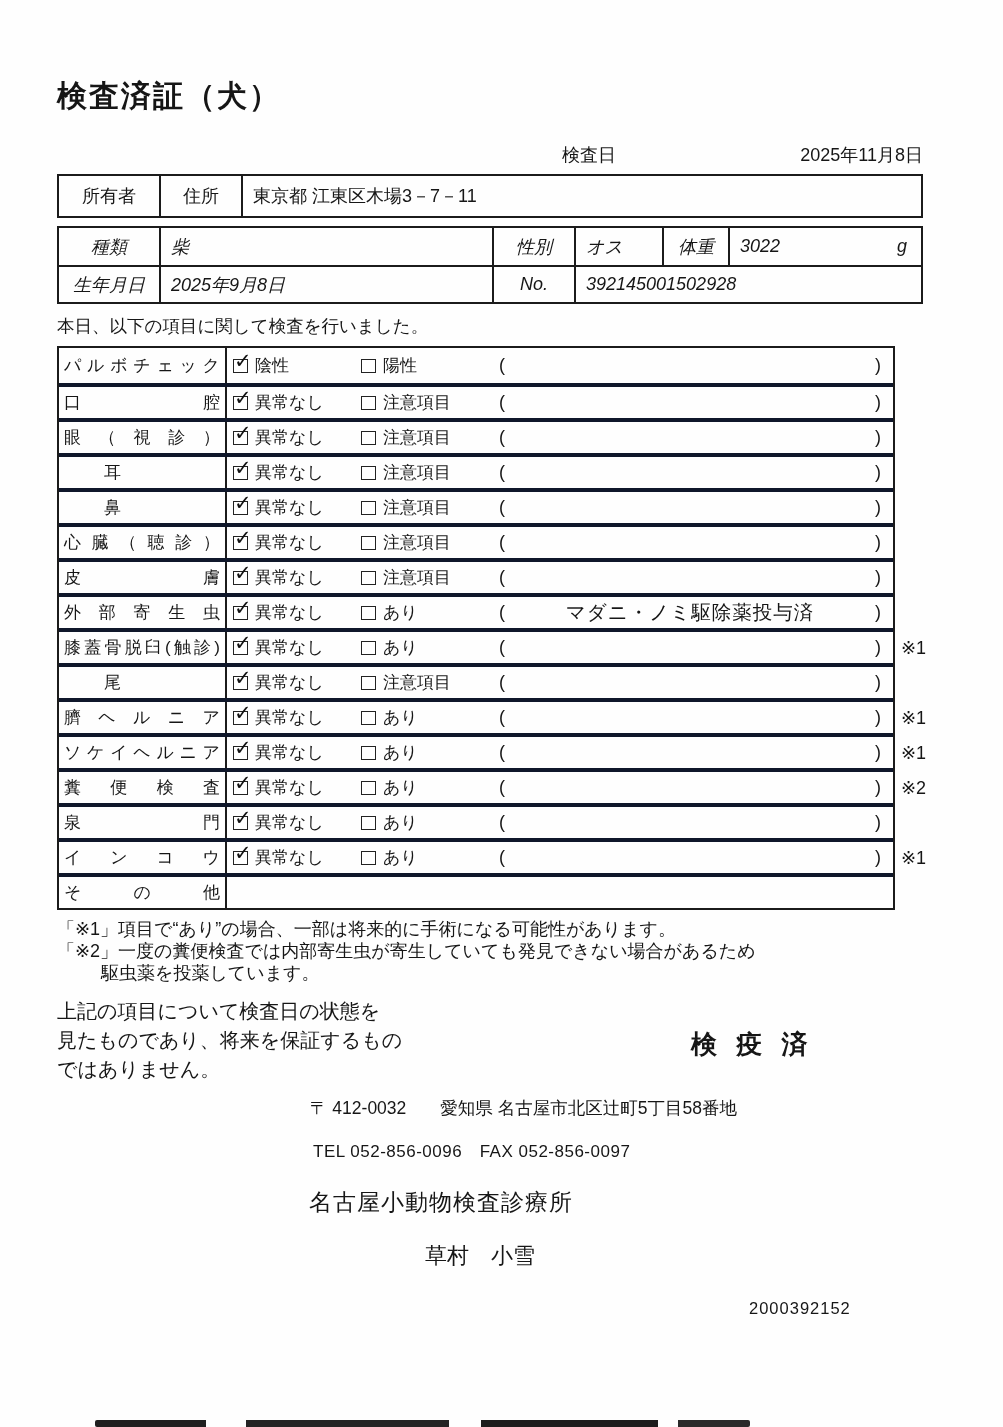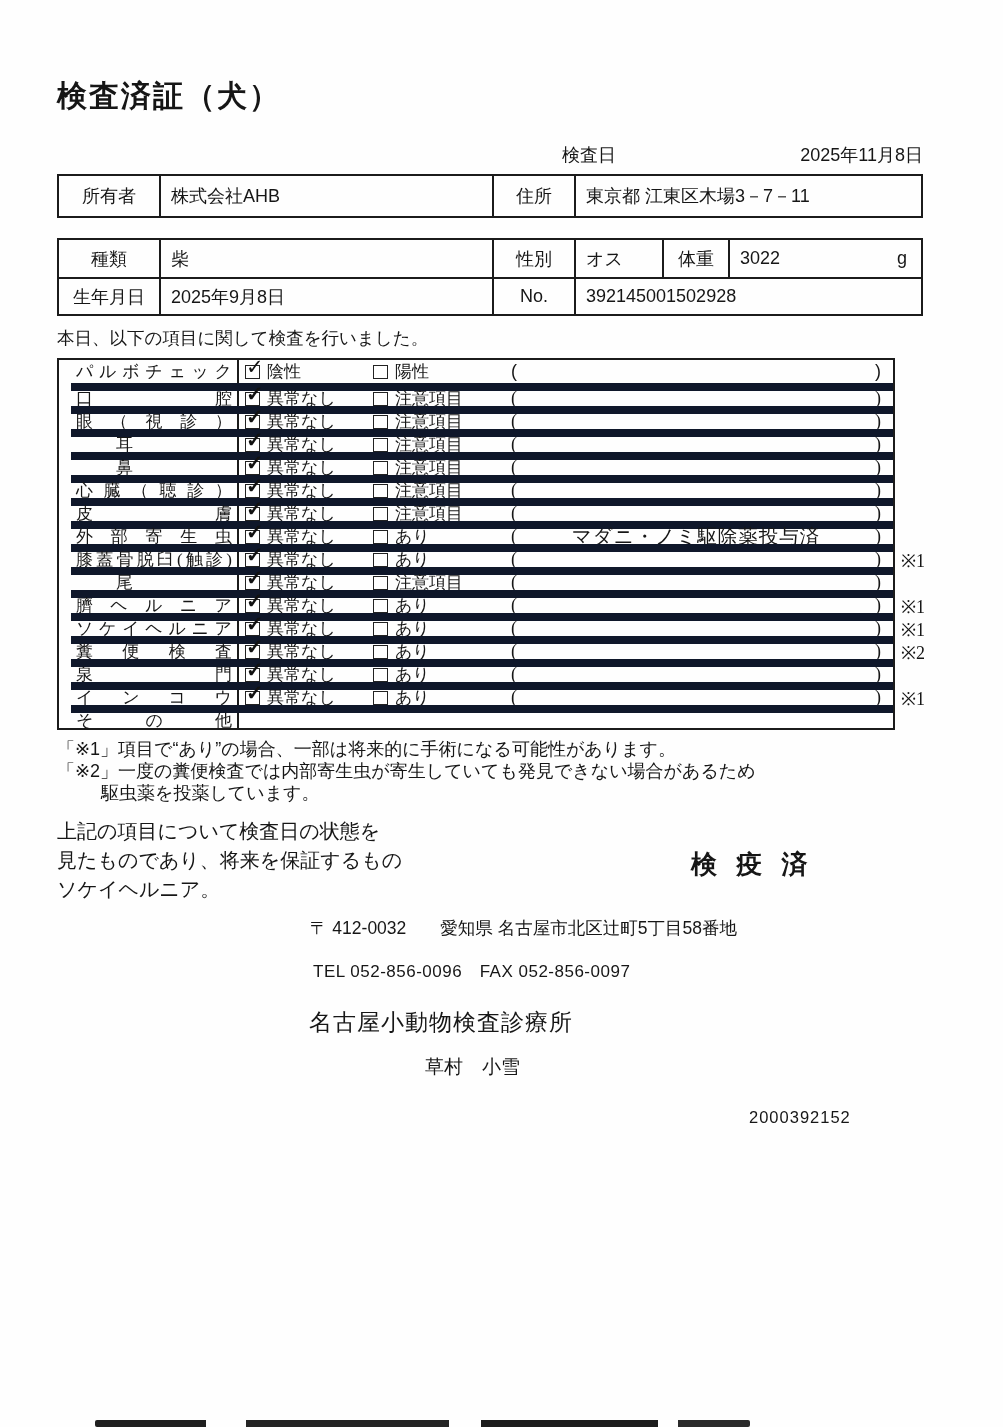--- a/index.html
+++ b/index.html
@@ -12,39 +12,39 @@
   .inner { position:absolute; left:57px; top:0; width:866px; }
 
   .title { margin-top:76px; font-size:30px; font-weight:600; text-align:left; letter-spacing:2px; }
 
   .date-row { margin-top:26px; height:22px; position:relative; font-size:18px; }
   .date-label { position:absolute; left:505px; }
   .date-value { position:absolute; right:0; }
 
   .tbl, .tbl-group { border:2px solid #1b1b1b; }
   .tbl { display:flex; height:44px; margin-top:9px; }
-  .tbl-group { margin-top:20px; }
+  .tbl-group { margin-top:8px;font-style:italic; }
   .trow { display:flex; height:37px; }
   .trow + .trow { border-top:2px solid #1b1b1b; }
   .cell { border-left:2px solid #1b1b1b; display:flex; align-items:center; padding:0 10px; font-size:18px; overflow:hidden; white-space:nowrap; }
   .cell:first-child { border-left:none; }
   .c-label { justify-content:center; padding:0 4px; }
   .w100 { width:100px; flex:none; }
   .w333 { width:333px; flex:none; }
   .w82  { width:82px;  flex:none; }
   .w95  { width:88px;  flex:none; }
   .w66  { width:66px;  flex:none; }
   .flex1 { flex:1; }
   .weight-cell { justify-content:space-between; gap:24px; padding-right:14px; }
 
   .intro { margin-top:10px; font-size:17.5px; }
 
   .insp-table { margin-top:8px; width:838px; border:2px solid #1b1b1b; }
-  .insp-row { display:flex; height:23px; position:relative;margin-left:12px; }
-  .insp-row + .insp-row { border-top:8px solid #0f172a;font-family:Liberation Serif, serif; }
+  .insp-row { display:flex; height:35px; position:relative; }
+  .insp-row + .insp-row { border-top:4px solid #0f172a; }
   .cell-item { width:168px; flex:none; border-right:2px solid #1b1b1b; display:flex; align-items:center; padding:0 5px; font-size:17px; }
   .cell-item span { display:inline-block; width:100%; text-align:justify; text-align-last:justify; white-space:nowrap; }
   .insp-row.single .cell-item span { text-align-last:left; padding-left:40px; }
   .cell-content { flex:1; display:flex; align-items:center; padding-left:6px; }
   .opt { display:flex; align-items:center; gap:7px; font-size:17px; flex:none; }
   .opt1 { width:128px; }
   .opt2 { width:134px; }
   .checkbox { width:15px; height:14px; border:1.5px solid #222; position:relative; flex:none; background:#fff; }
   .checkbox .tick { visibility:hidden; position:absolute; left:0px; top:-11px; font-size:21px; font-weight:700; color:#111; }
   .checkbox.checked .tick { visibility:visible; }
@@ -56,21 +56,21 @@
   .footnotes { margin-top:8px; font-size:18px; line-height:22px; }
   .footnotes .indent { padding-left:44px; }
 
   .bottom { margin-top:13px; position:relative; height:92px; }
   .disclaimer p { font-size:20px; line-height:29px; }
   .stamp { position:absolute; left:634px; top:30px; font-size:26px; letter-spacing:6px; font-weight:600; white-space:nowrap; }
 
   .addr-row { margin-top:7px; margin-left:253px; display:flex; gap:34px; font-size:17.5px; white-space:nowrap; }
   .tel { margin-top:20px; margin-left:256px; font-size:17px; letter-spacing:0.5px; white-space:nowrap; }
   .clinic-name { margin-top:24px; margin-left:252px; font-size:23px; letter-spacing:1px; }
-  .vet-name { margin-top:16px; margin-left:368px; font-size:19px; }
+  .vet-name { margin-top:23px; margin-left:368px; font-size:22px; }
   .serial { margin-top:28px; margin-left:692px; font-size:16.5px; letter-spacing:1px; }
 
   .artifact {
     position:absolute; left:95px; bottom:0; width:655px; height:7px;
     background:linear-gradient(90deg,#1f1f1f 0 17%,transparent 17% 23%,#242424 23% 54%,transparent 54% 59%,#1c1c1c 59% 86%,transparent 86% 89%,#2a2a2a 89% 100%);
     border-radius:2px;
   }
 </style>
 </head>
 <body>
@@ -80,21 +80,20 @@
 
     <h1 class="title">検査済証（犬）</h1>
 
     <div class="date-row">
       <span class="date-label">検査日</span>
       <span class="date-value">2025年11月8日</span>
     </div>
 
     <div class="tbl">
       <div class="cell c-label w100">所有者</div>
-      <div class="cell w333">株式会社AHB</div>
       <div class="cell c-label w82">住所</div>
       <div class="cell flex1">東京都 江東区木場3－7－11</div>
     </div>
 
     <div class="tbl-group">
       <div class="trow">
         <div class="cell c-label w100">種類</div>
         <div class="cell w333">柴</div>
         <div class="cell c-label w82">性別</div>
         <div class="cell w95">オス</div>
@@ -501,21 +500,21 @@
     <div class="footnotes">
       <p>「※1」項目で“あり”の場合、一部は将来的に手術になる可能性があります。</p>
       <p>「※2」一度の糞便検査では内部寄生虫が寄生していても発見できない場合があるため</p>
       <p class="indent">駆虫薬を投薬しています。</p>
     </div>
 
     <div class="bottom">
       <div class="disclaimer">
         <p>上記の項目について検査日の状態を</p>
         <p>見たものであり、将来を保証するもの</p>
-        <p>ソケイヘルニア。</p>
+        <p>ではありません。</p>
       </div>
       <div class="stamp">検 疫 済</div>
     </div>
 
     <div class="addr-row">
       <span>〒 412-0032</span>
       <span>愛知県 名古屋市北区辻町5丁目58番地</span>
     </div>
 
     <p class="tel">TEL 052-856-0096　FAX 052-856-0097</p>

